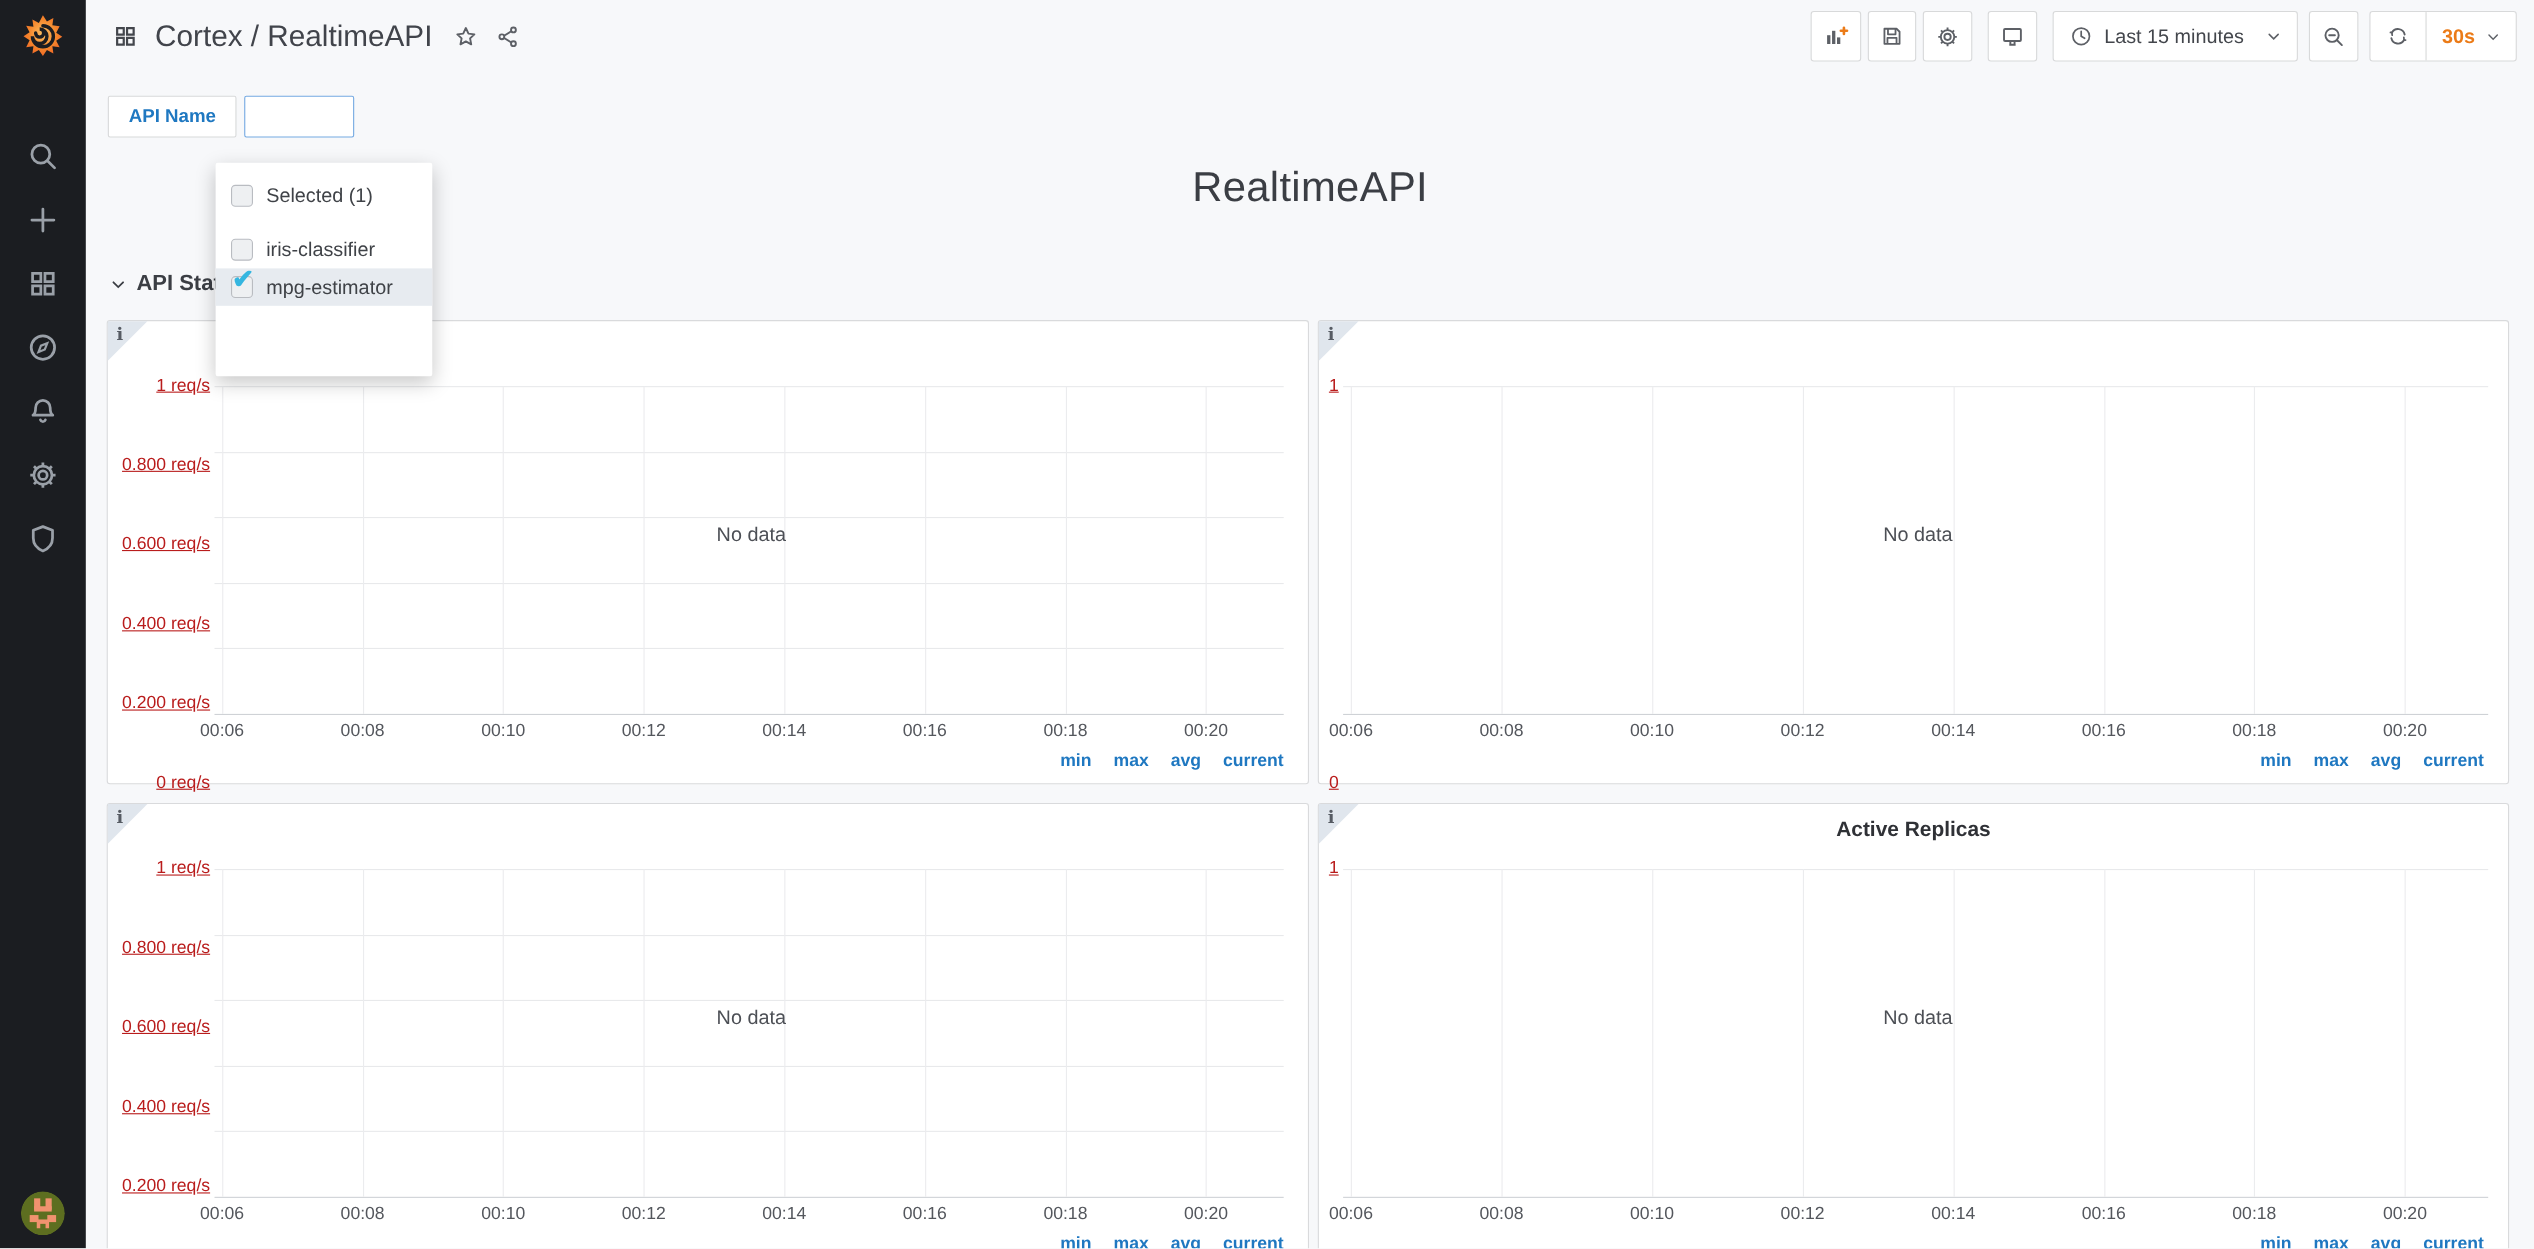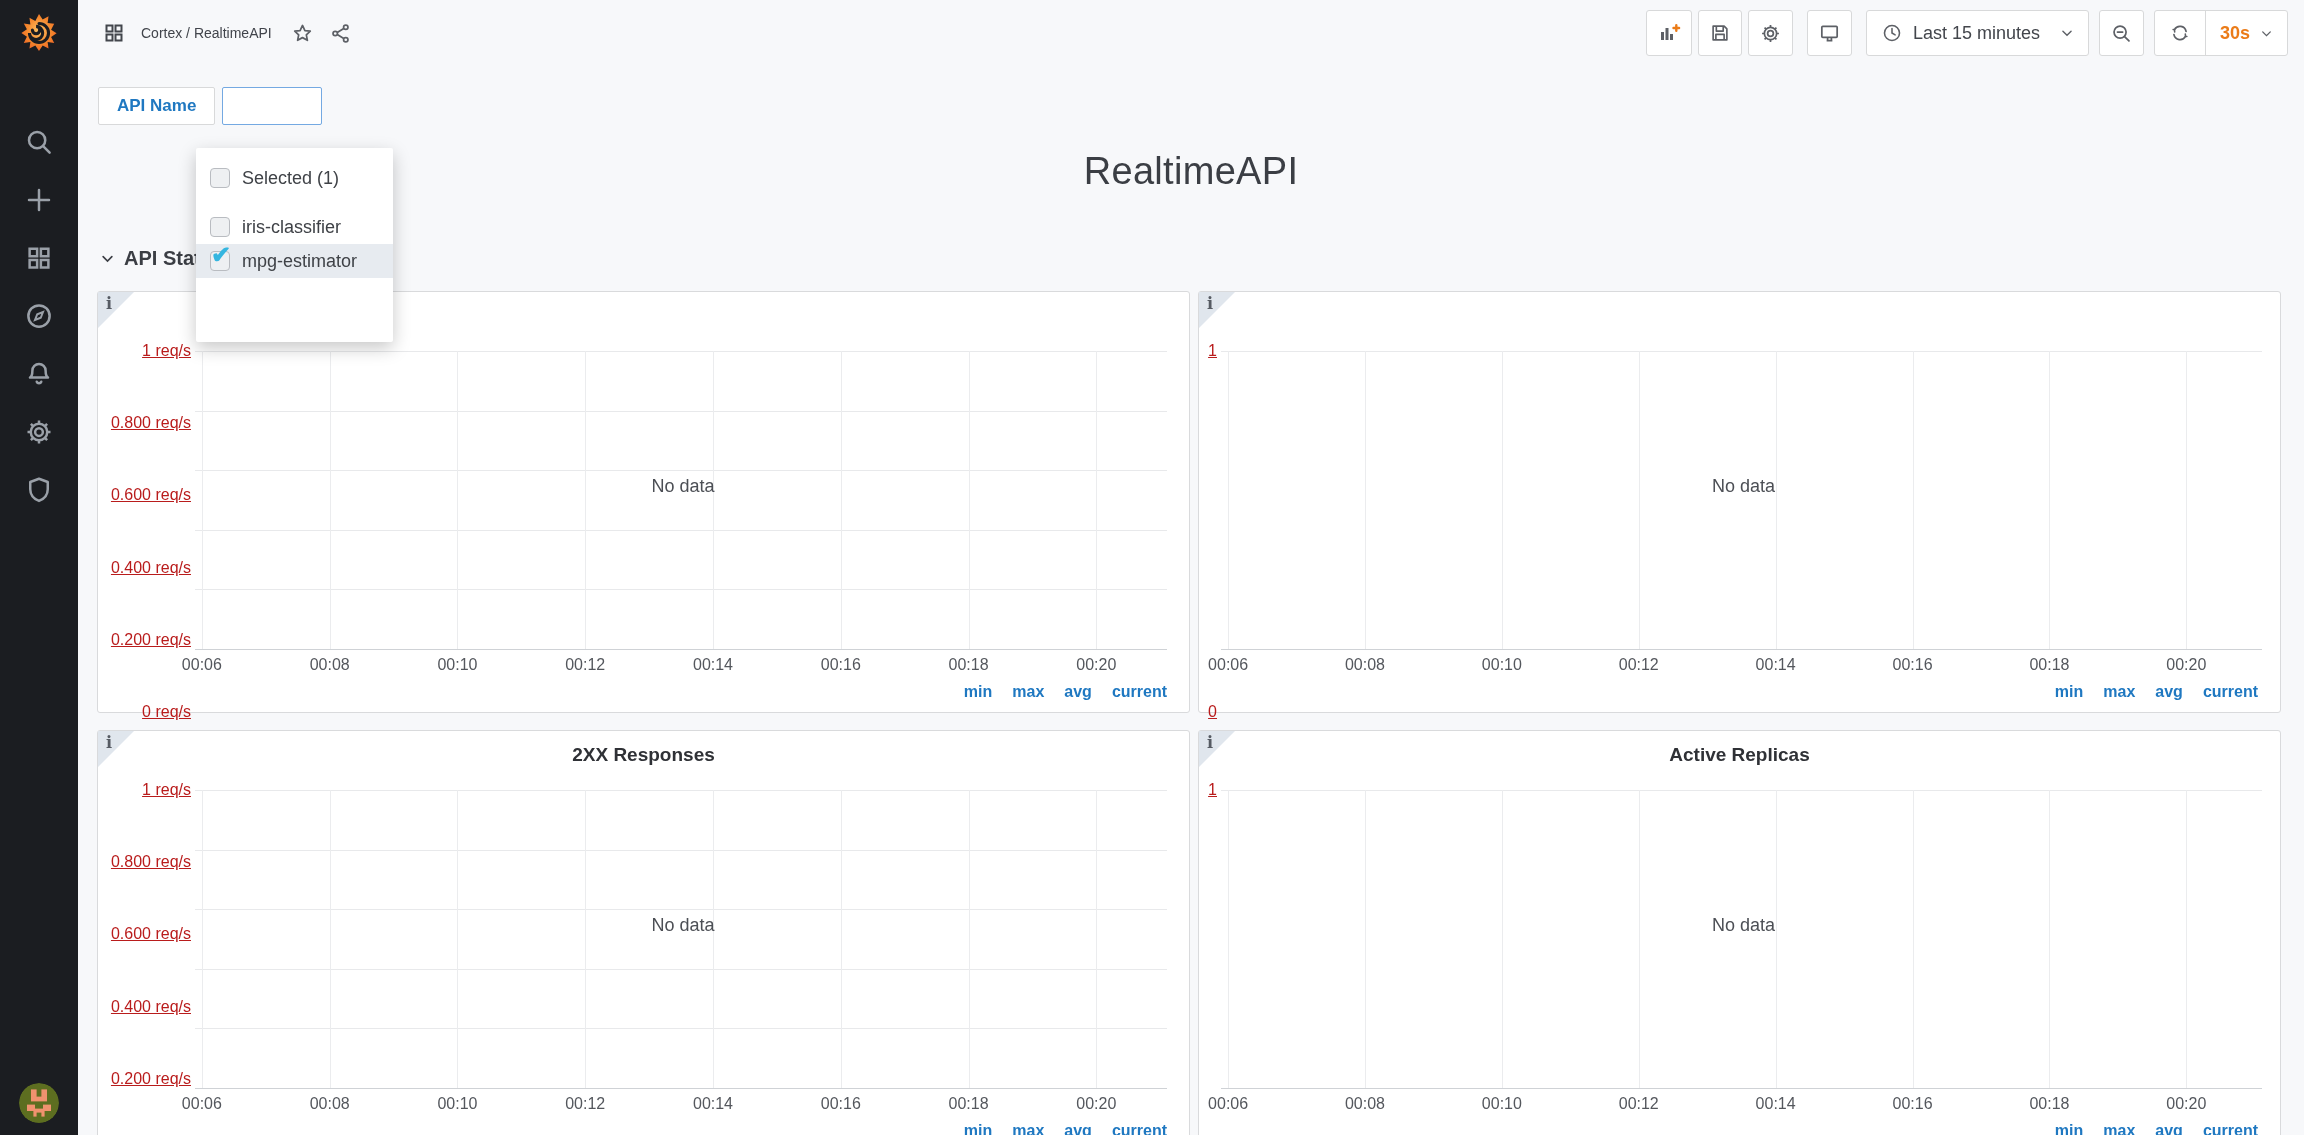--- a/index.html
+++ b/index.html
@@ -11,21 +11,21 @@
   .sidebar { position:absolute; left:0; top:0; width:78px; height:100%; background:#1b1d21; z-index:60; }
   .logo-box { width:78px; height:66px; display:flex; align-items:center; justify-content:center; cursor:pointer; }
   .side-icons { display:flex; flex-direction:column; align-items:center; margin-top:60px; gap:26px; }
   .side-icon { width:32px; height:32px; display:flex; align-items:center; justify-content:center; cursor:pointer; }
   .side-icon svg { stroke:#9aa0a8; }
   .avatar { position:absolute; left:19px; bottom:12px; width:40px; height:40px; border-radius:50%; overflow:hidden; cursor:pointer; }
 
   
   .topnav { position:absolute; left:78px; top:0; right:0; height:66px; display:flex; align-items:center; padding:0 16px 0 24px; }
   .crumb { display:flex; align-items:center; gap:15px; }
-  .crumb-title { font-size:14px; font-weight:500; color:#41444b; white-space:nowrap; cursor:pointer; }
+  .crumb-title { font-size:27px; font-weight:500; color:#41444b; white-space:nowrap; cursor:pointer; }
   .nav-icon { display:flex; align-items:center; justify-content:center; cursor:pointer; }
   .toolbar { margin-left:auto; display:flex; align-items:center; }
   .tb-btn { height:46px; min-width:44px; background:#fff; border:1px solid #d8d9da; border-radius:3px;
             display:flex; align-items:center; justify-content:center; padding:0 10px; cursor:pointer; }
   .tb-btn + .tb-btn { margin-left:6px; }
   .tb-gap { width:14px; }
   .tb-group { height:46px; background:#fff; border:1px solid #d8d9da; border-radius:3px; display:flex; align-items:stretch; cursor:pointer; }
   .tb-seg { display:flex; align-items:center; padding:0 14px; gap:10px; }
   .tb-seg + .tb-seg { border-left:1px solid #d8d9da; }
   .time-label { font-size:18px; font-weight:500; color:#43464c; white-space:nowrap; }
@@ -356,21 +356,20 @@
             <span class="xtick" style="left: 92.7%;">00:20</span>
           </div>
         <div class="legend"><span class="lg">min</span><span class="lg">max</span><span class="lg">avg</span><span class="lg">current</span></div>
       </div>
     </div>
 
     <div class="panel wide-axis">
       <div class="corner">
           <span class="i">i</span>
         </div>
-      <div class="ptitle">2XX Responses</div>
       <div class="yaxis">
           <span class="ytick" style="top: 0%;">1 req/s</span>
           <span class="ytick" style="top: 20%;">0.800 req/s</span>
           <span class="ytick" style="top: 40%;">0.600 req/s</span>
           <span class="ytick" style="top: 60%;">0.400 req/s</span>
           <span class="ytick" style="top: 80%;">0.200 req/s</span>
         </div>
       <div class="chart">
         <div class="plot">
             <div class="hline" style="top: 0%;"></div>

